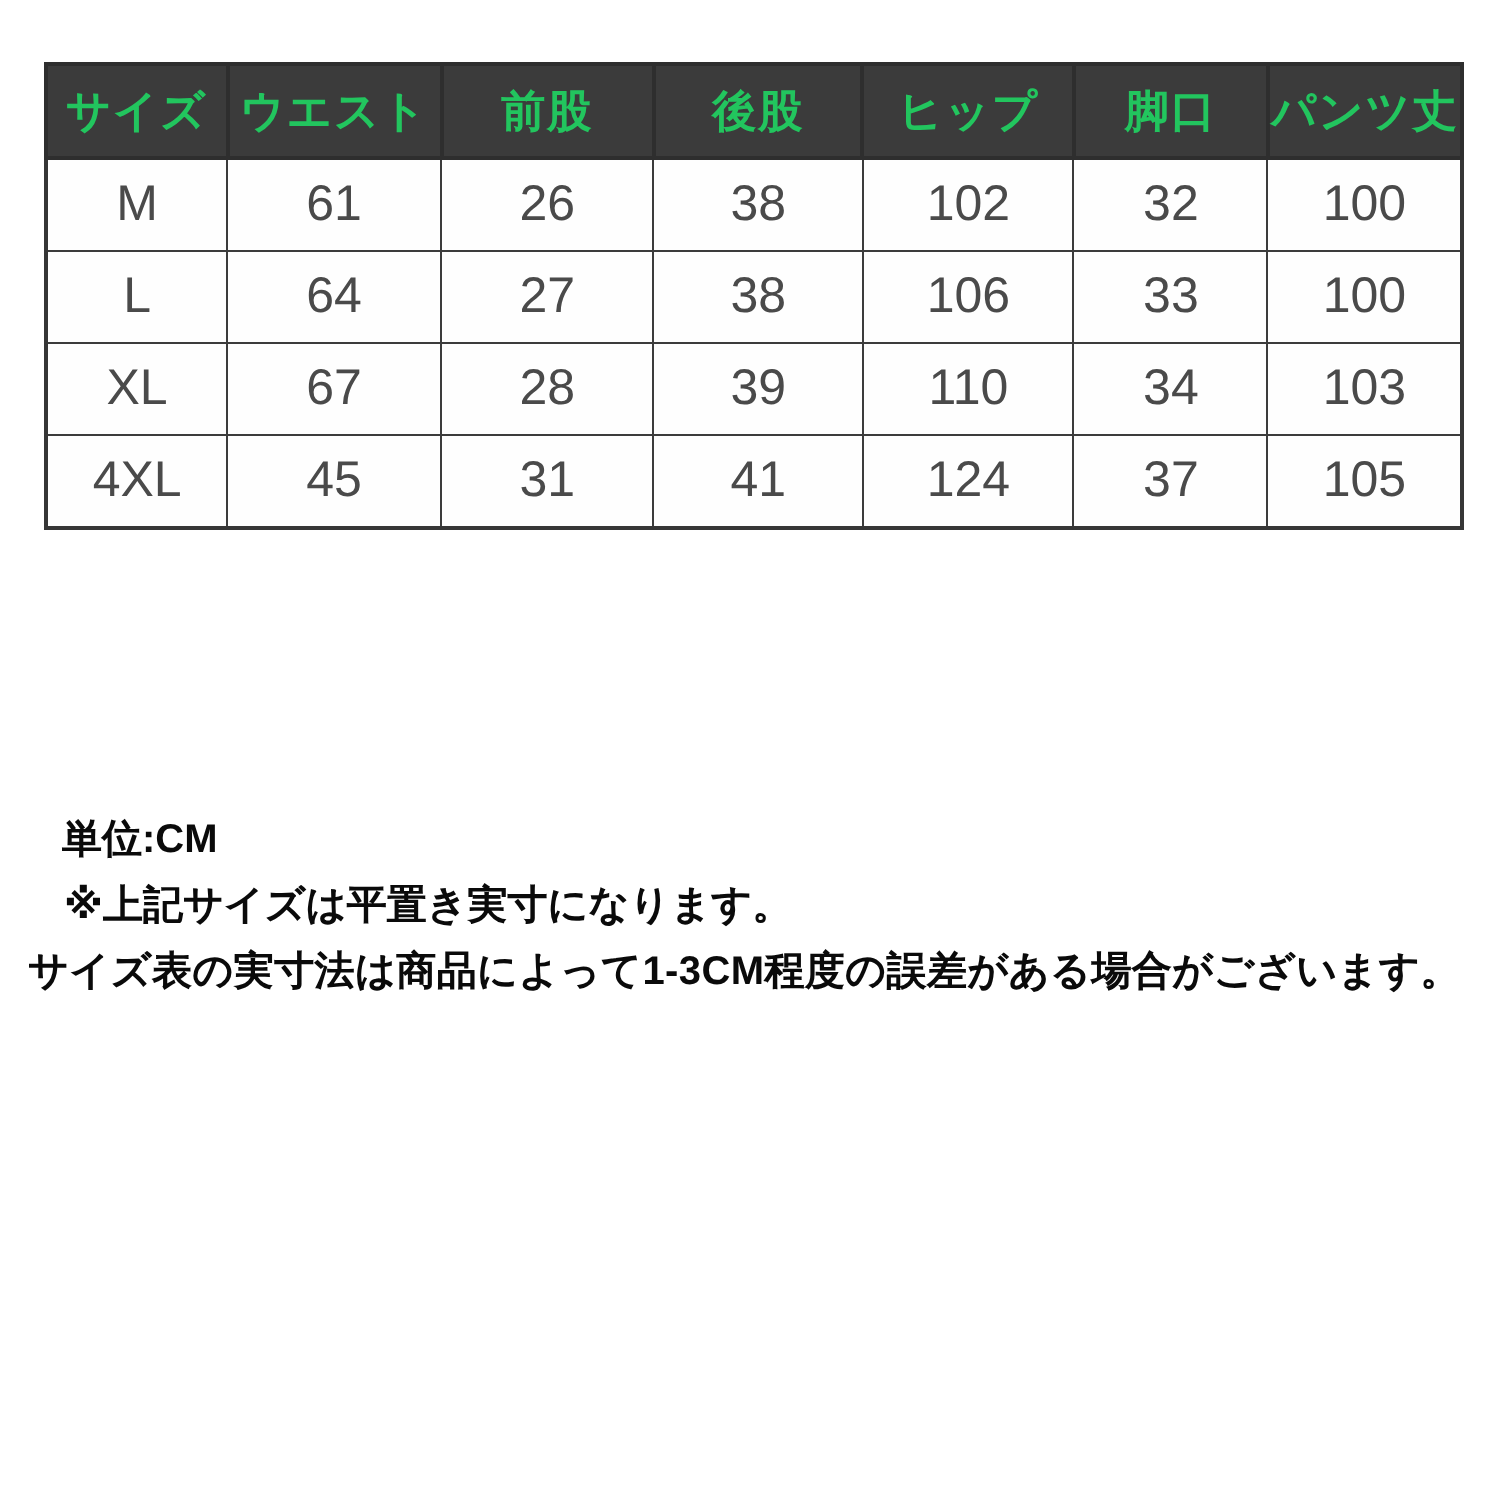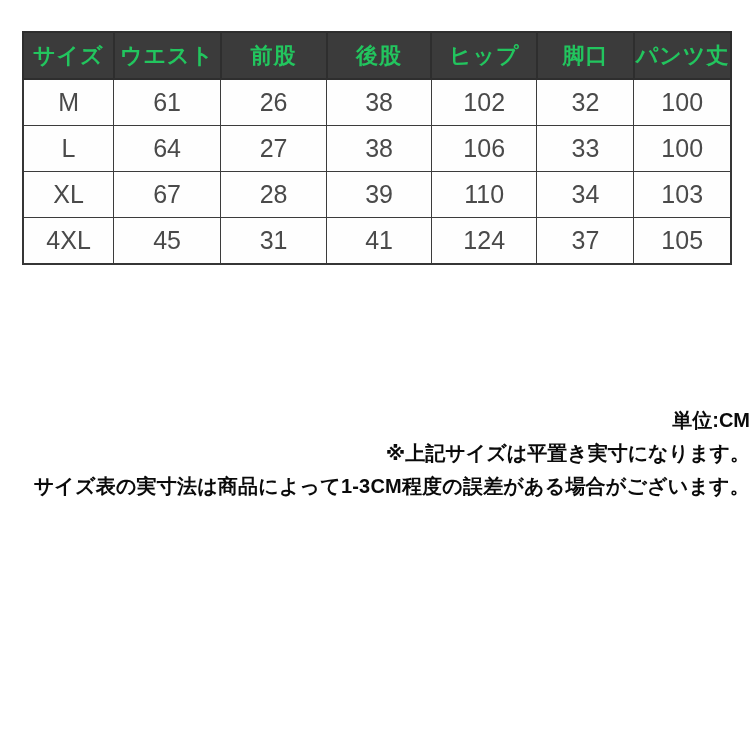--- a/index.html
+++ b/index.html
@@ -47,32 +47,31 @@
     text-align: center;
     vertical-align: middle;
     border: 1.5px solid #3c3c3c;
     padding: 0;
   }
   .notes {
     position: absolute;
     top: 408px;
     left: 0;
     width: 750px;
-    text-align: right;
   }
   .notes p {
     margin: 0 0 9px 0;
     color: #0a0a0a;
     font-weight: bold;
     font-size: 20px;
     line-height: 24px;
     white-space: nowrap;
   }
   .note-unit   { padding-left: 31px; }
-  .note-line1  { padding-left: 20px; }
+  .note-line1  { padding-left: 32px; }
   .note-line2  { padding-left: 14px; letter-spacing: 0.2px; }
 </style>
 </head>
 <body>
 
 <div class="page">
 
   <table class="size-chart">
     <colgroup>
       <col style="width:12.8%">

